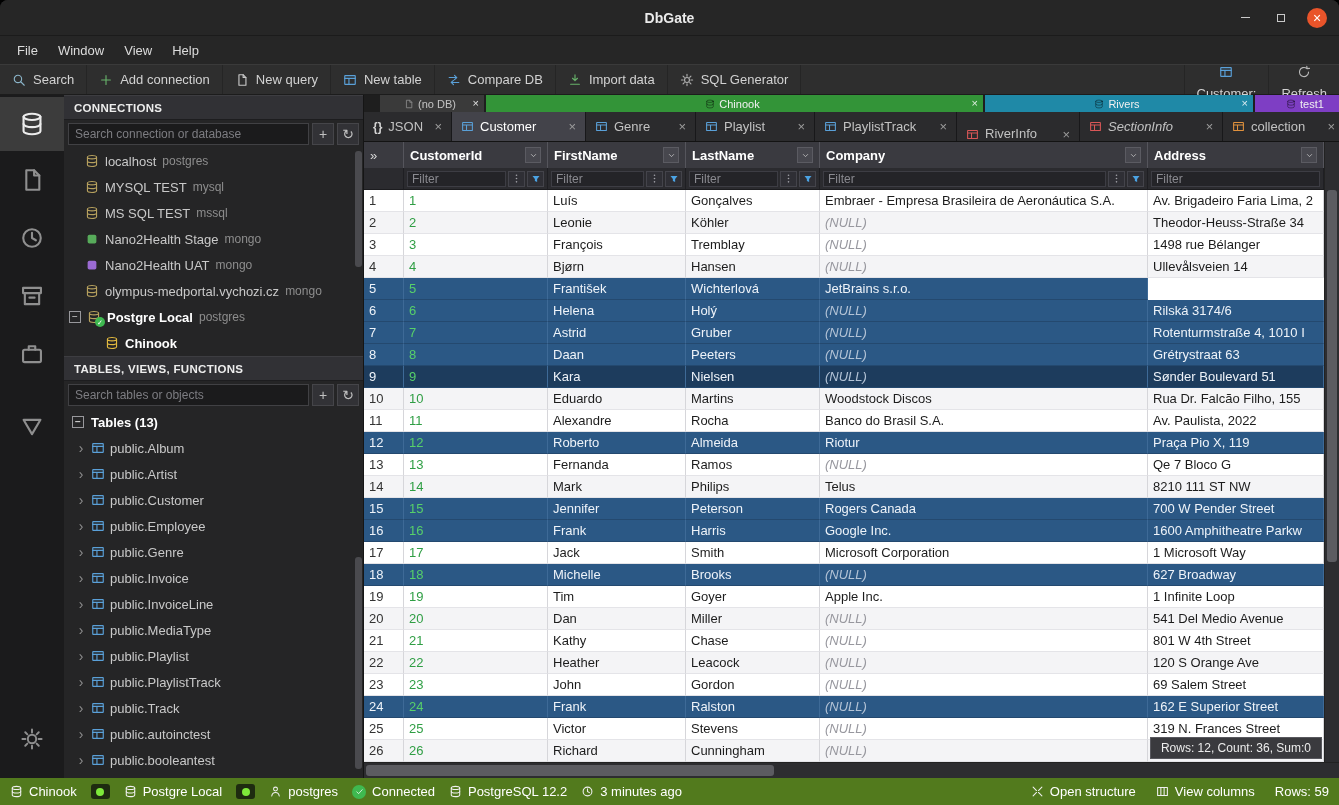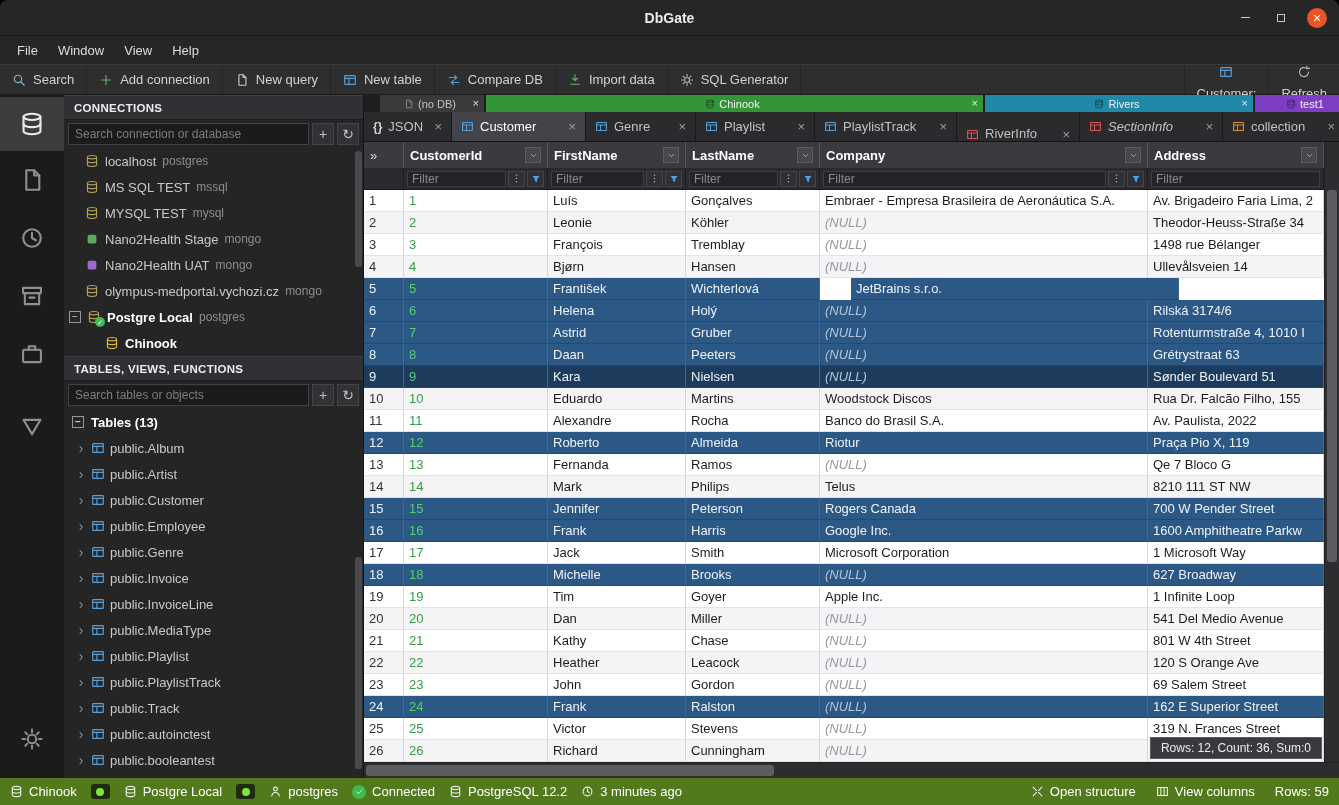--- a/index.html
+++ b/index.html
@@ -296,35 +296,35 @@
           <div class="tree-item">
             <span class="icon-wrap">
               <span class="icon" style="color: rgb(183, 161, 94);">
                 <svg viewBox="0 0 16 16" fill="none" stroke="currentColor" stroke-width="1.3" stroke-linecap="round" stroke-linejoin="round">
                   <ellipse cx="8" cy="3.6" rx="5.2" ry="1.9"></ellipse>
                   <path d="M2.8 3.6v8.8c0 1 2.3 1.9 5.2 1.9s5.2-.9 5.2-1.9V3.6"></path>
                   <path d="M2.8 8c0 1 2.3 1.9 5.2 1.9S13.2 9 13.2 8"></path>
                 </svg>
               </span>
             </span>
-            <span class="name">MS SQL TEST</span>
-            <span class="engine">mssql</span>
+            <span class="name">MYSQL TEST</span>
+            <span class="engine">mysql</span>
           </div>
           <div class="tree-item">
             <span class="icon-wrap">
               <span class="icon" style="color: rgb(183, 161, 94);">
                 <svg viewBox="0 0 16 16" fill="none" stroke="currentColor" stroke-width="1.3" stroke-linecap="round" stroke-linejoin="round">
                   <ellipse cx="8" cy="3.6" rx="5.2" ry="1.9"></ellipse>
                   <path d="M2.8 3.6v8.8c0 1 2.3 1.9 5.2 1.9s5.2-.9 5.2-1.9V3.6"></path>
                   <path d="M2.8 8c0 1 2.3 1.9 5.2 1.9S13.2 9 13.2 8"></path>
                 </svg>
               </span>
             </span>
-            <span class="name">MYSQL TEST</span>
-            <span class="engine">mysql</span>
+            <span class="name">MS SQL TEST</span>
+            <span class="engine">mssql</span>
           </div>
           <div class="tree-item">
             <span class="icon-wrap">
               <span class="icon" style="color: rgb(87, 171, 90);">
                 <svg viewBox="0 0 16 16" fill="none" stroke="currentColor" stroke-width="1.3" stroke-linecap="round" stroke-linejoin="round">
                   <rect x="3" y="3" width="10" height="10" rx="2" fill="currentColor" stroke="none"></rect>
                 </svg>
               </span>
             </span>
             <span class="name">Nano2Health Stage</span>
@@ -823,21 +823,21 @@
               <div class="g-cell" style="width: 328px;">
                 <span class="nullv">(NULL)</span>
               </div>
               <div class="g-cell" style="width: 176px;">Ullevålsveien 14</div>
             </div>
             <div class="g-row sel">
               <div class="g-cell rn" style="width: 40px;">5</div>
               <div class="g-cell idcell" style="width: 144px;">5</div>
               <div class="g-cell" style="width: 138px;">František</div>
               <div class="g-cell" style="width: 134px;">Wichterlová</div>
-              <div class="g-cell" style="width: 328px; margin-left: 31px;">JetBrains s.r.o.</div>
+              <div class="g-cell" style="width: 328px;">JetBrains s.r.o.</div>
               <div class="g-cell" style="width: 176px; margin-top: 40px;">Klanova 9/506</div>
             </div>
             <div class="g-row sel">
               <div class="g-cell rn" style="width: 40px;">6</div>
               <div class="g-cell idcell" style="width: 144px;">6</div>
               <div class="g-cell" style="width: 138px;">Helena</div>
               <div class="g-cell" style="width: 134px;">Holý</div>
               <div class="g-cell" style="width: 328px;">
                 <span class="nullv">(NULL)</span>
               </div>

